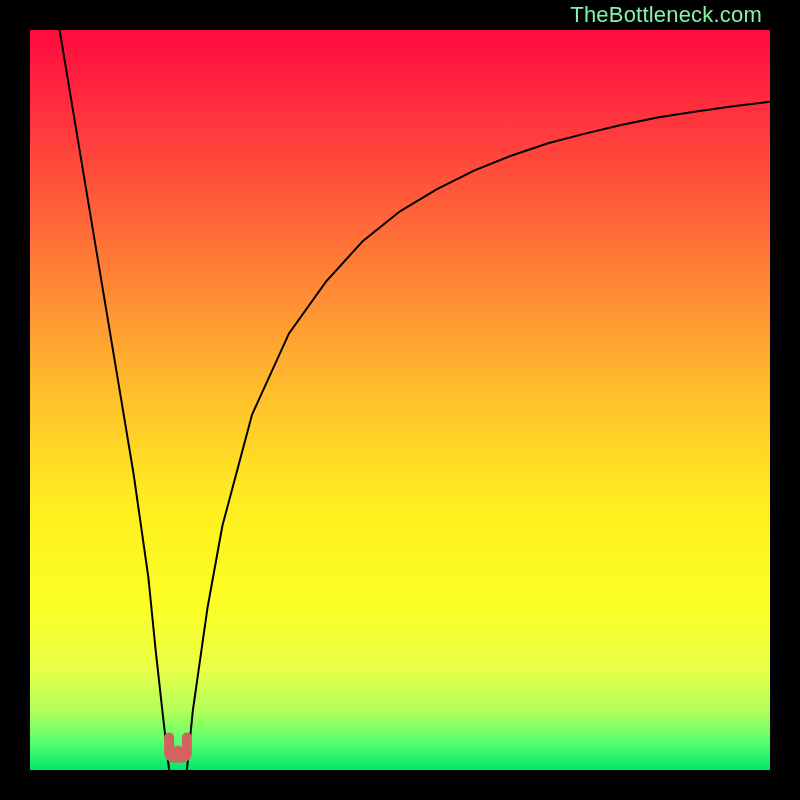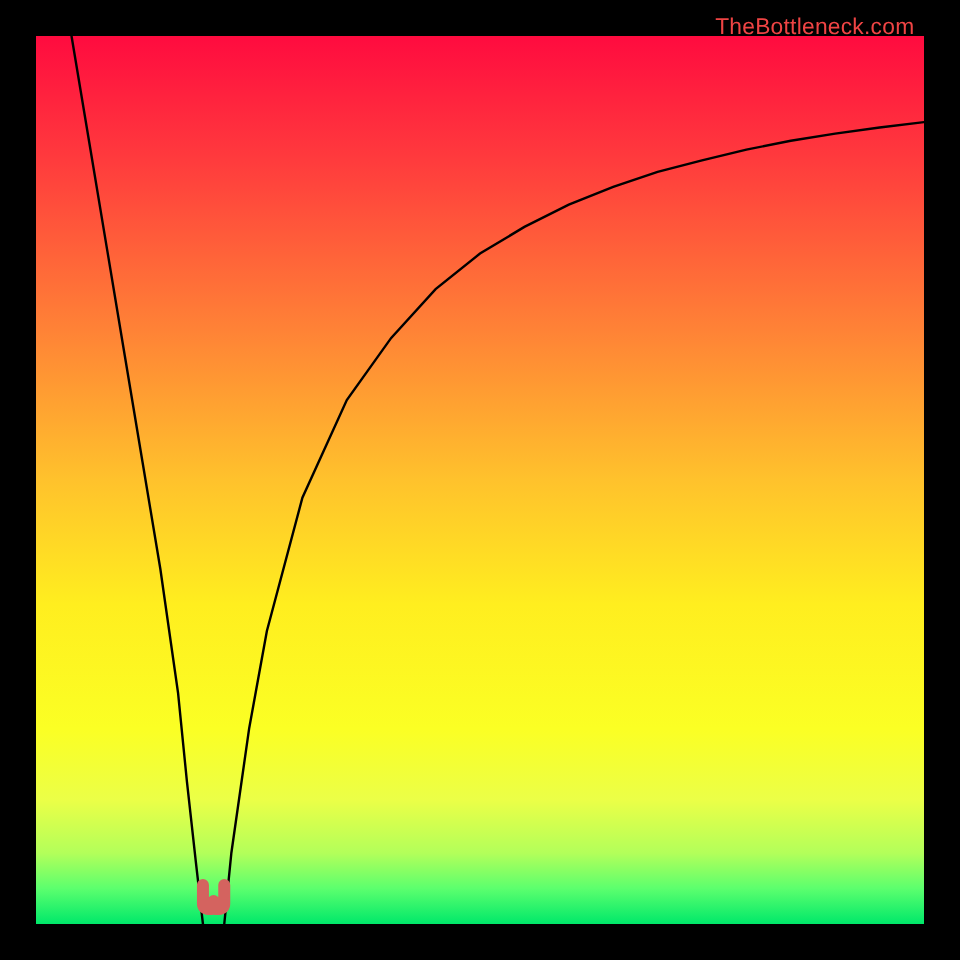--- a/index.html
+++ b/index.html
@@ -30,24 +30,24 @@
     left: 0; top: 0; right: 0; bottom: 0;
   }
   .curve-svg {
     position: absolute;
     left: 0; top: 0;
     width: 740px;
     height: 740px;
   }
   .watermark {
     position: absolute;
-    top: 12px;
+    top: 2px;
     right: 38px;
-    color: #ef4444;
-    font-size: 19px;
+    color: #86efac;
+    font-size: 22px;
     letter-spacing: 0.2px;
   }
 </style>
 </head>
 <body>
 
 <div class="frame">
 
   <div class="plot">
     <svg class="gradient" viewBox="0 0 740 740" preserveAspectRatio="none">

